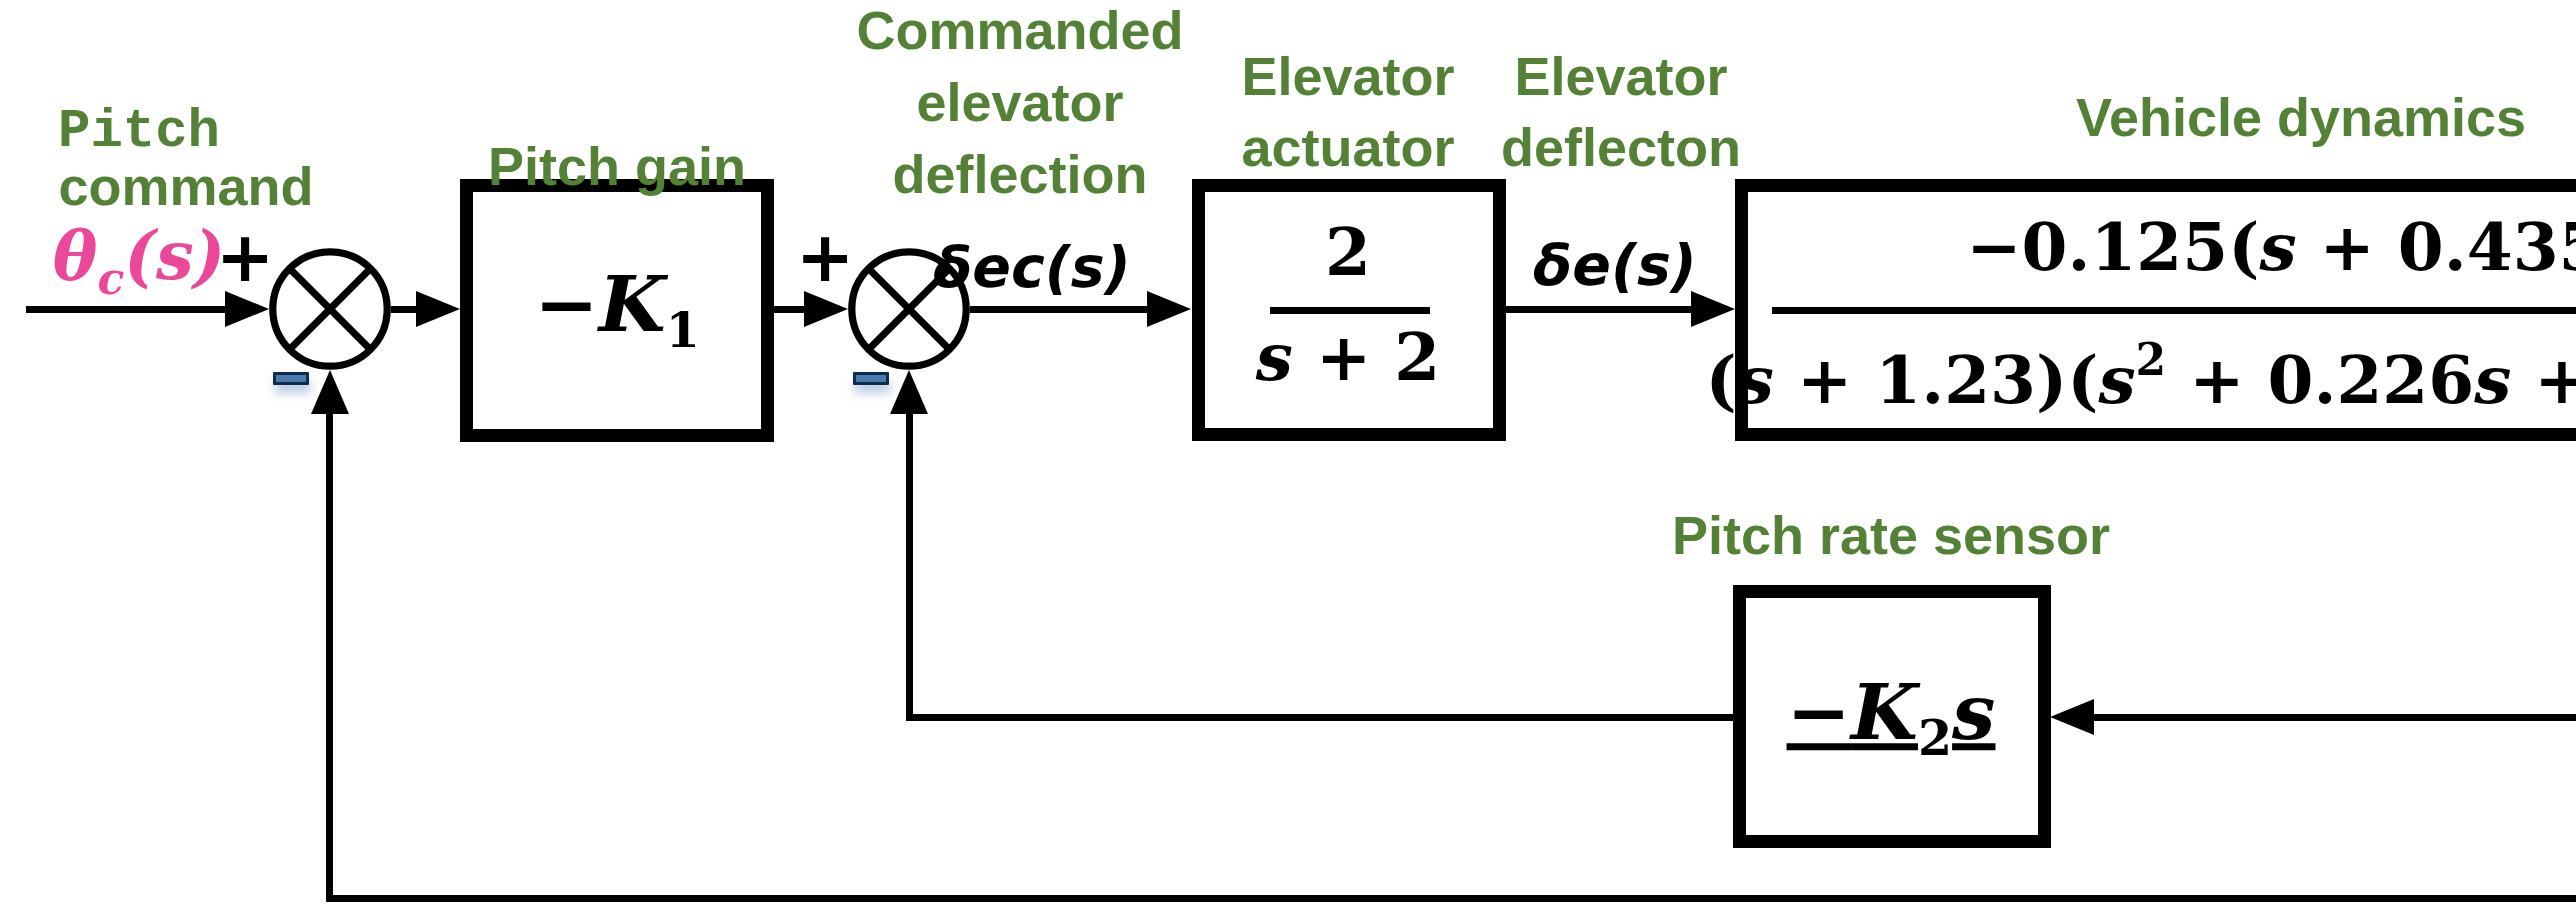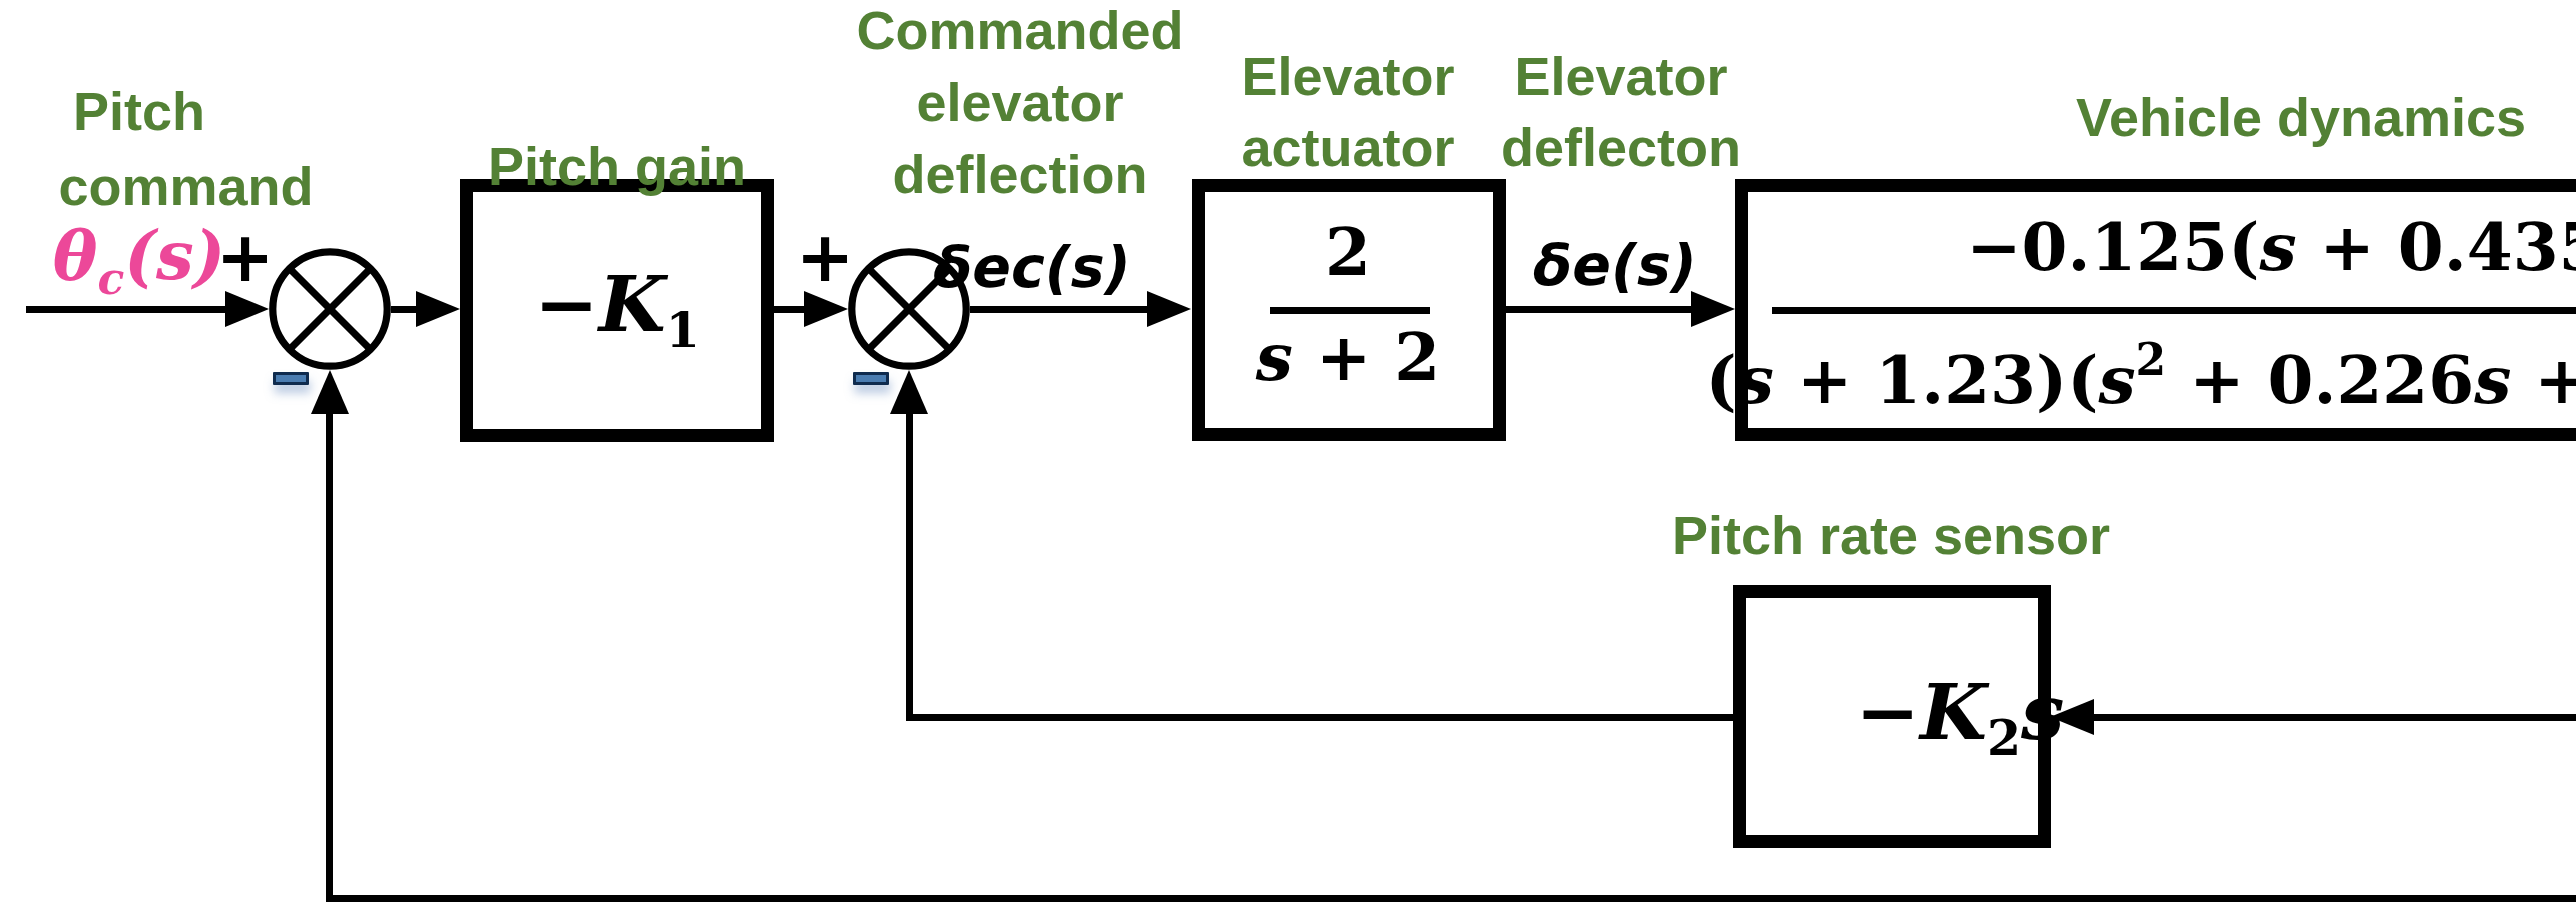--- a/index.html
+++ b/index.html
@@ -89,23 +89,23 @@
   <div class="formula" style="left:1348px;top:252px;"><span>2</span></div>
   <div class="fracbar" style="left:1270px;top:307px;width:160px;"></div>
   <div class="formula" style="left:1348px;top:357px;"><span class="it">s</span><span> + 2</span></div>
 
   <div class="block" style="left:1735px;top:179px;width:1131px;height:262px;"></div>
   <div class="formula" style="left:2301px;top:247px;"><span>−0.125(</span><span class="it">s</span><span> + 0.435)</span></div>
   <div class="fracbar" style="left:1772px;top:307px;width:1060px;"></div>
   <div class="formula" style="left:2301px;top:376px;"><span>(</span><span class="it">s</span><span> + 1.23)(</span><span class="it">s</span><span class="sup">2</span><span> + 0.226</span><span class="it">s</span><span> + 0.0169)</span></div>
 
   <div class="block" style="left:1733px;top:585px;width:318px;height:263px;"></div>
-  <div class="formula formula-big" style="left:1960px;top:717px;"><span>−</span><span class="it">K</span><span class="sub">2</span><span class="it">s</span></div>
+  <div class="formula formula-big" style="left:1891px;top:717px;text-decoration:underline;"><span>−</span><span class="it">K</span><span class="sub">2</span><span class="it">s</span></div>
 
-  <div class="glabel" style="left:139px;top:112px;">Pitch</div>
+  <div class="glabel" style="left:139px;top:132px;font-family:Liberation Mono, monospace;">Pitch</div>
   <div class="glabel" style="left:139px;top:187px;margin-left:47px;">command</div>
   <div class="gtheta" style="left:139px;top:260px;"><span>θ</span><span class="subc">c</span><span>(s)</span></div>
 
   <div class="glabel" style="left:617px;top:135px;margin-top:32px;">Pitch gain</div>
 
   <div class="glabel" style="left:1020px;top:31px;">Commanded</div>
   <div class="glabel" style="left:1020px;top:103px;">elevator</div>
   <div class="glabel" style="left:1020px;top:175px;text-align:right;">deflection</div>
   <div class="gsignal" style="left:1032px;top:267px;">δec(s)</div>
 

